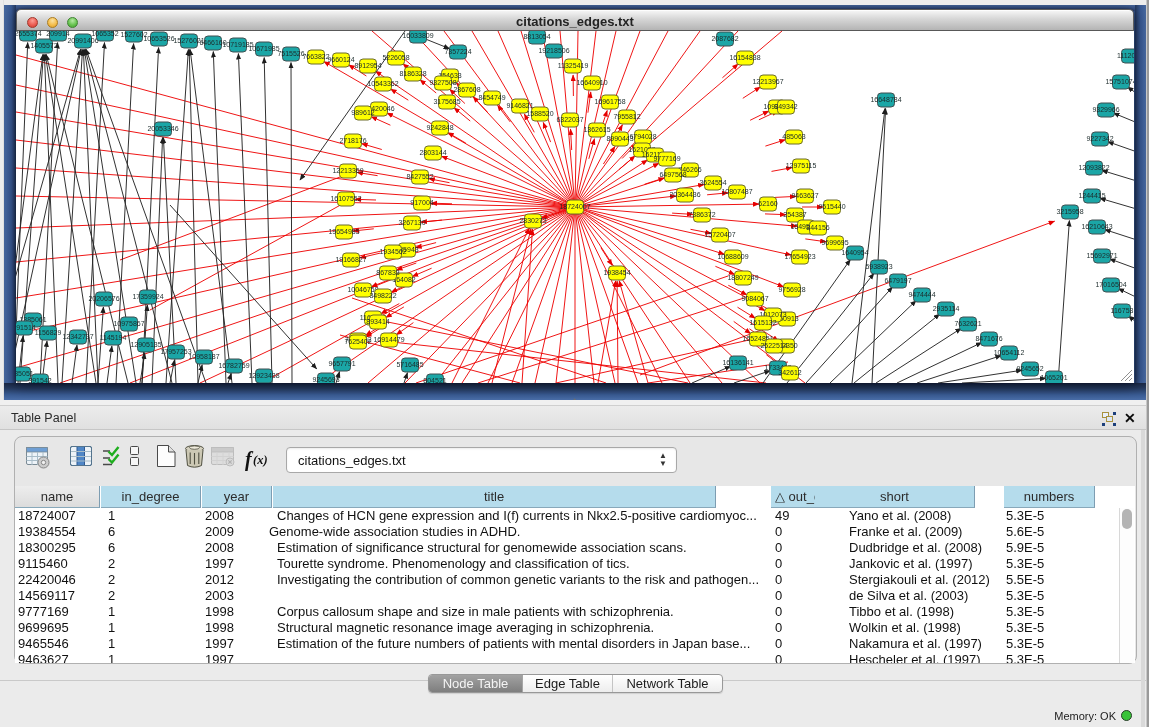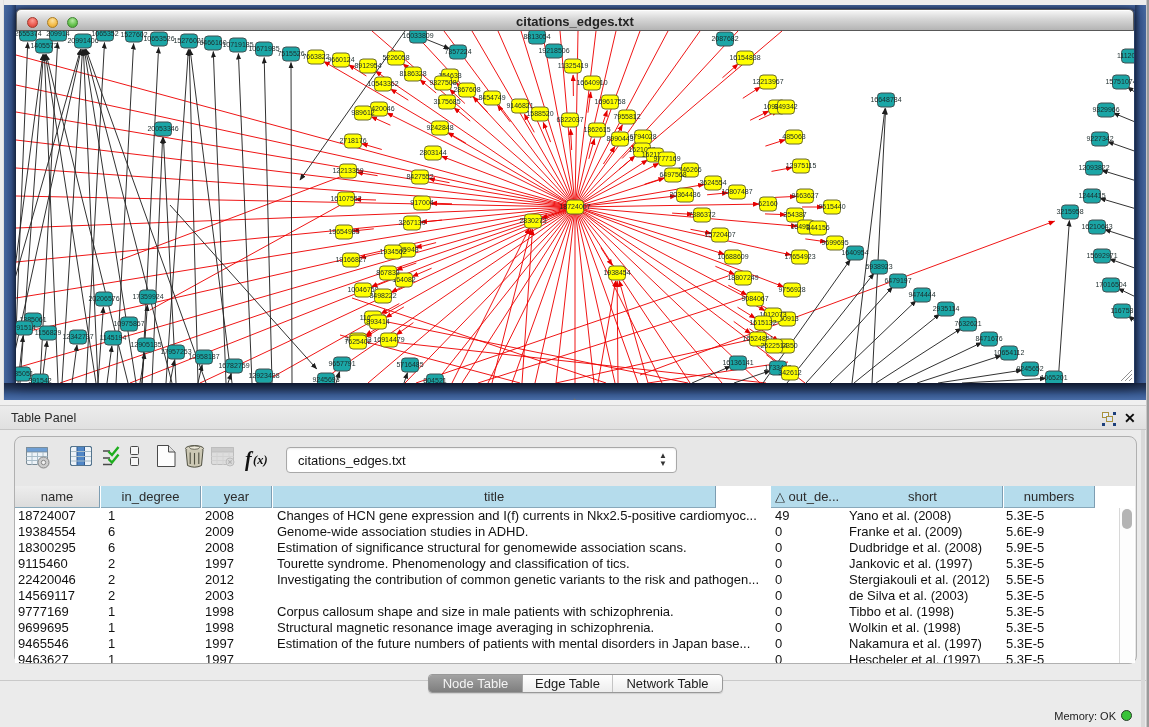--- a/index.html
+++ b/index.html
@@ -939,41 +939,41 @@
     <div class="txt">citations_edges.txt</div>
     <div class="arr">▲<br>▼</div>
   </div>
 <div id="tablewrap">
 <div id="thead">
 <span class="hc" style="left:0;width:85px;background:linear-gradient(#ededed,#dcdcdc)">name</span>
 <span class="hc" style="left:86px;width:100px">in_degree</span>
 <span class="hc" style="left:187px;width:70px">year</span>
 <span class="hc" style="left:258px;width:443px">title</span>
 <span class="hc" style="left:756px;width:73px;text-align:left;padding-left:4px">△ out_de...</span>
-<span class="hc" style="left:828px;width:160px">short</span>
+<span class="hc" style="left:800px;width:160px">short</span>
 <span class="hc" style="left:989px;width:91px">numbers</span>
 </div>
 <div id="rows">
       <div class="row" style="top:0px">
         <span class="c" style="left:3px">18724007</span>
         <span class="c" style="left:93px">1</span>
         <span class="c" style="left:190px">2008</span>
         <span class="c" style="left:262px">Changes of HCN gene expression and I(f) currents in Nkx2.5-positive cardiomyoc...</span>
         <span class="c" style="left:760px">49</span>
         <span class="c" style="left:834px">Yano et al. (2008)</span>
         <span class="c" style="left:991px">5.3E-5</span>
       </div>
 <div class="row" style="top:16px">
         <span class="c" style="left:3px">19384554</span>
         <span class="c" style="left:93px">6</span>
         <span class="c" style="left:190px">2009</span>
-        <span class="c" style="left:262px">Genome-wide association studies in ADHD.</span>
+        <span class="c" style="left:254px">Genome-wide association studies in ADHD.</span>
         <span class="c" style="left:760px">0</span>
         <span class="c" style="left:834px">Franke et al. (2009)</span>
-        <span class="c" style="left:991px">5.6E-9</span>
+        <span class="c" style="left:991px">5.6E-5</span>
       </div>
 <div class="row" style="top:32px">
         <span class="c" style="left:3px">18300295</span>
         <span class="c" style="left:93px">6</span>
         <span class="c" style="left:190px">2008</span>
         <span class="c" style="left:262px">Estimation of significance structural for genomewide association scans.</span>
         <span class="c" style="left:760px">0</span>
         <span class="c" style="left:834px">Dudbridge et al. (2008)</span>
         <span class="c" style="left:991px">5.9E-5</span>
       </div>

